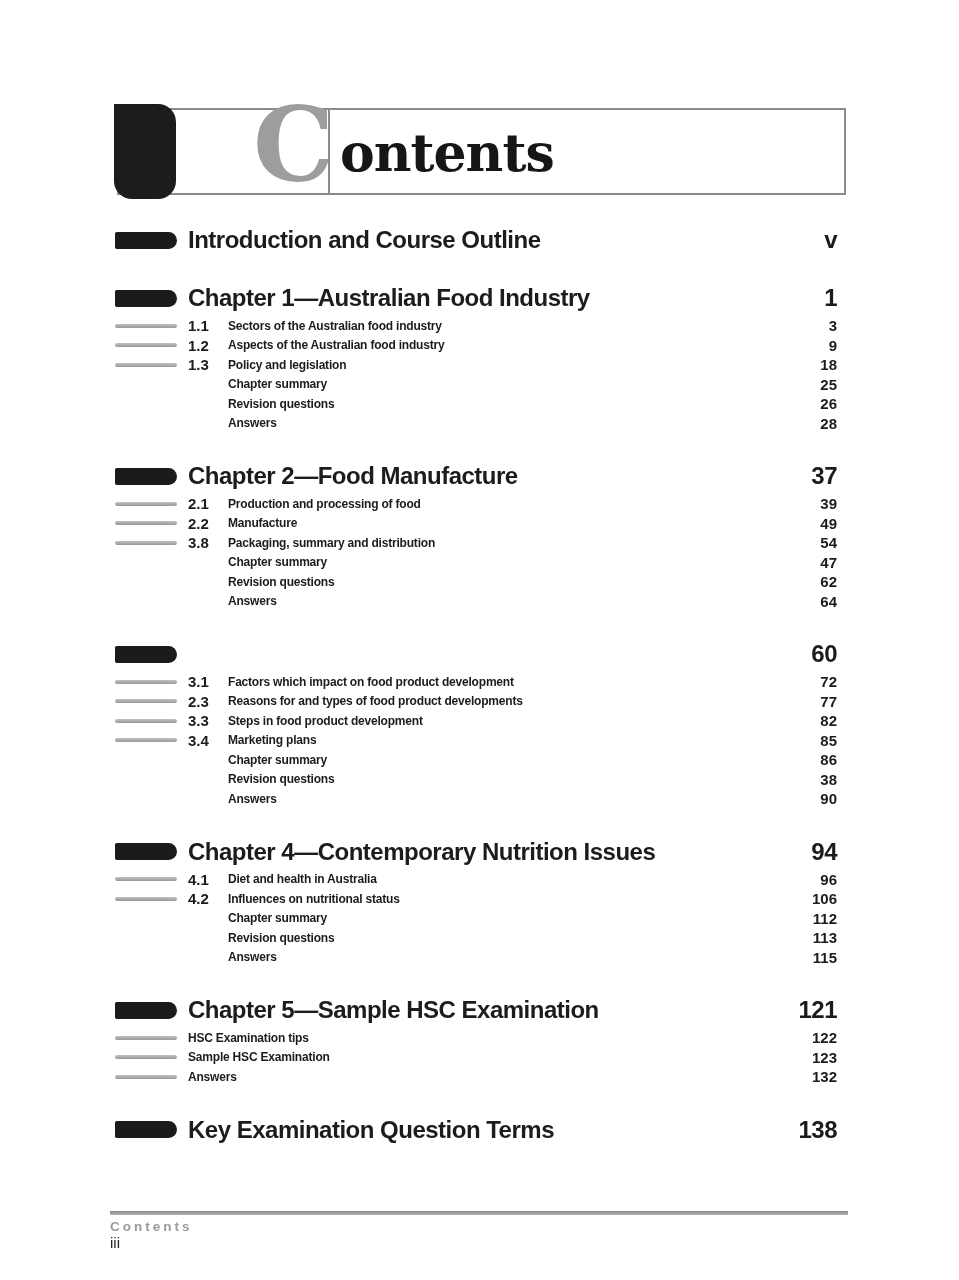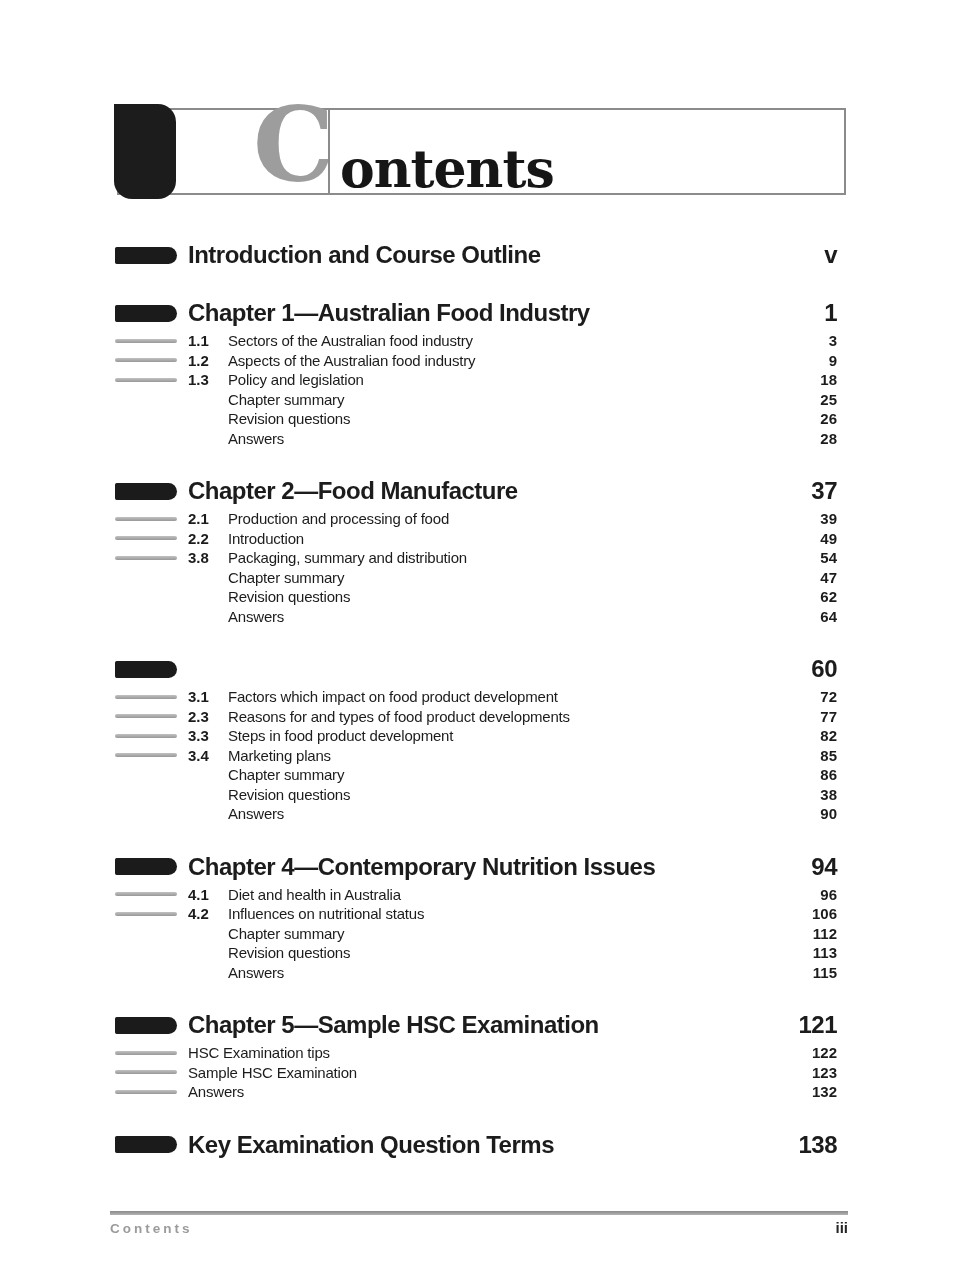--- a/index.html
+++ b/index.html
@@ -22,60 +22,60 @@
   .masthead-initial {
     position:absolute; left:253px; top:94px; z-index:1;
     font-family:"DejaVu Serif","Liberation Serif",serif;
     font-weight:bold; font-size:102px; line-height:1; color:#9d9d9d;
   }
   .masthead-divider {
     position:absolute; left:328px; top:110px; width:2px; height:83px;
     background:#8b8b8b; z-index:1;
   }
   .masthead-rest {
-    position:absolute; left:340px; top:143px; z-index:1;
+    position:absolute; left:340px; top:127px; z-index:1;
     font-family:"DejaVu Serif","Liberation Serif",serif;
     font-weight:bold; font-size:52px; line-height:1; color:#161616;
     letter-spacing:-1px;
   }
 
   
-  .toc { position:absolute; left:115px; top:240px; width:722px; }
+  .toc { position:absolute; left:115px; top:225px; width:722px; }
   .toc-section { margin-bottom:28px; }
   .row { display:flex; align-items:center; }
   .row.heading { height:30px; margin-bottom:3px; }
   .row.sub { height:19.5px;align-items:center; }
   .marker-col { width:73px; flex:none; display:flex; align-items:center; }
   .pill {
     width:62px; height:17px; background:#1b1b1b;
     border-radius:2px 10px 10px 2px;
   }
   .bar {
     width:62px; height:4px; border-radius:2px;
     background:linear-gradient(#c1c1c1,#989898);
   }
   .h-title { font-size:24px; font-weight:bold; letter-spacing:-0.5px; white-space:nowrap; }
   .h-page  { margin-left:auto; font-size:24px; font-weight:bold; letter-spacing:-0.5px; }
   .num     { width:40px; flex:none; font-size:15px; font-weight:bold; }
-  .s-title { font-size:15px; font-weight:normal; letter-spacing:-0.2px; white-space:nowrap; }
+  .s-title { font-size:12px; font-weight:bold; letter-spacing:-0.2px; white-space:nowrap; }
   .s-page  { margin-left:auto; font-size:15px; font-weight:bold; }
 
   
   .footer-rule {
     position:absolute; left:110px; top:1211px; width:738px; height:4px;
     background:linear-gradient(#8a8a8a,#b3b3b3);
   }
   .footer-row {
     position:absolute; left:110px; top:1219px; width:738px;
-    display:flex; align-items:baseline; justify-content:space-between;
+    display:flex; align-items:baseline; justify-content:space-between;flex-direction:column;
   }
   .footer-label {
     font-size:13.5px; font-weight:bold; color:#9b9b9b; letter-spacing:3px;
   }
-  .footer-page { font-size:15px; font-weight:bold; color:#262626; }
+  .footer-page { font-size:15px; font-weight:normal; color:#262626; }
 </style>
 </head>
 <body>
 
 <div class="page">
 
   <header>
     <div class="masthead-box"></div>
     <div class="masthead-tab"></div>
     <span class="masthead-initial">C</span>
@@ -158,21 +158,21 @@
           </span>
           <span class="num">2.1</span>
           <span class="s-title">Production and processing of food</span>
           <span class="s-page">39</span>
         </div>
         <div class="row sub">
           <span class="marker-col">
             <span class="bar"></span>
           </span>
           <span class="num">2.2</span>
-          <span class="s-title">Introduction</span>
+          <span class="s-title">Manufacture</span>
           <span class="s-page">49</span>
         </div>
         <div class="row sub">
           <span class="marker-col">
             <span class="bar"></span>
           </span>
           <span class="num">3.8</span>
           <span class="s-title">Packaging, summary and distribution</span>
           <span class="s-page">54</span>
         </div>

